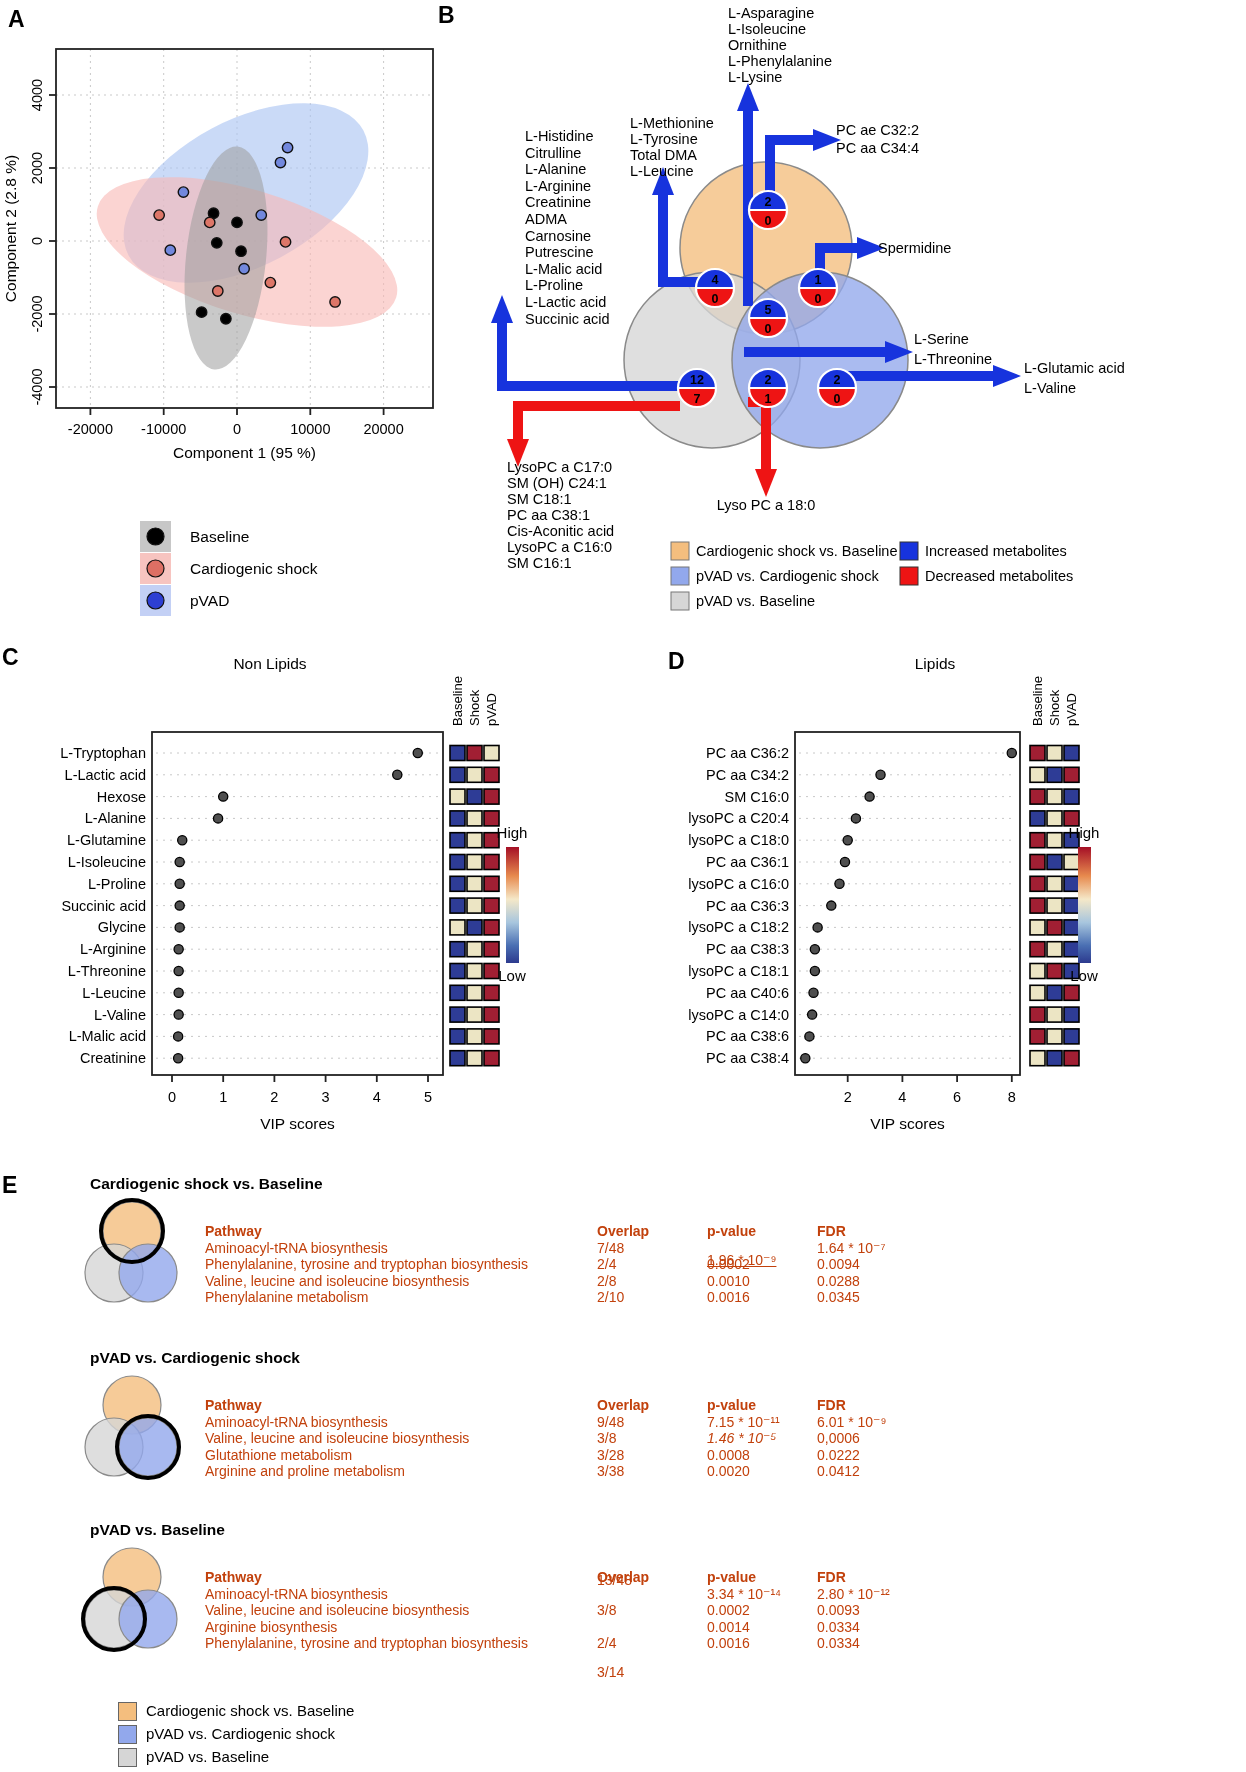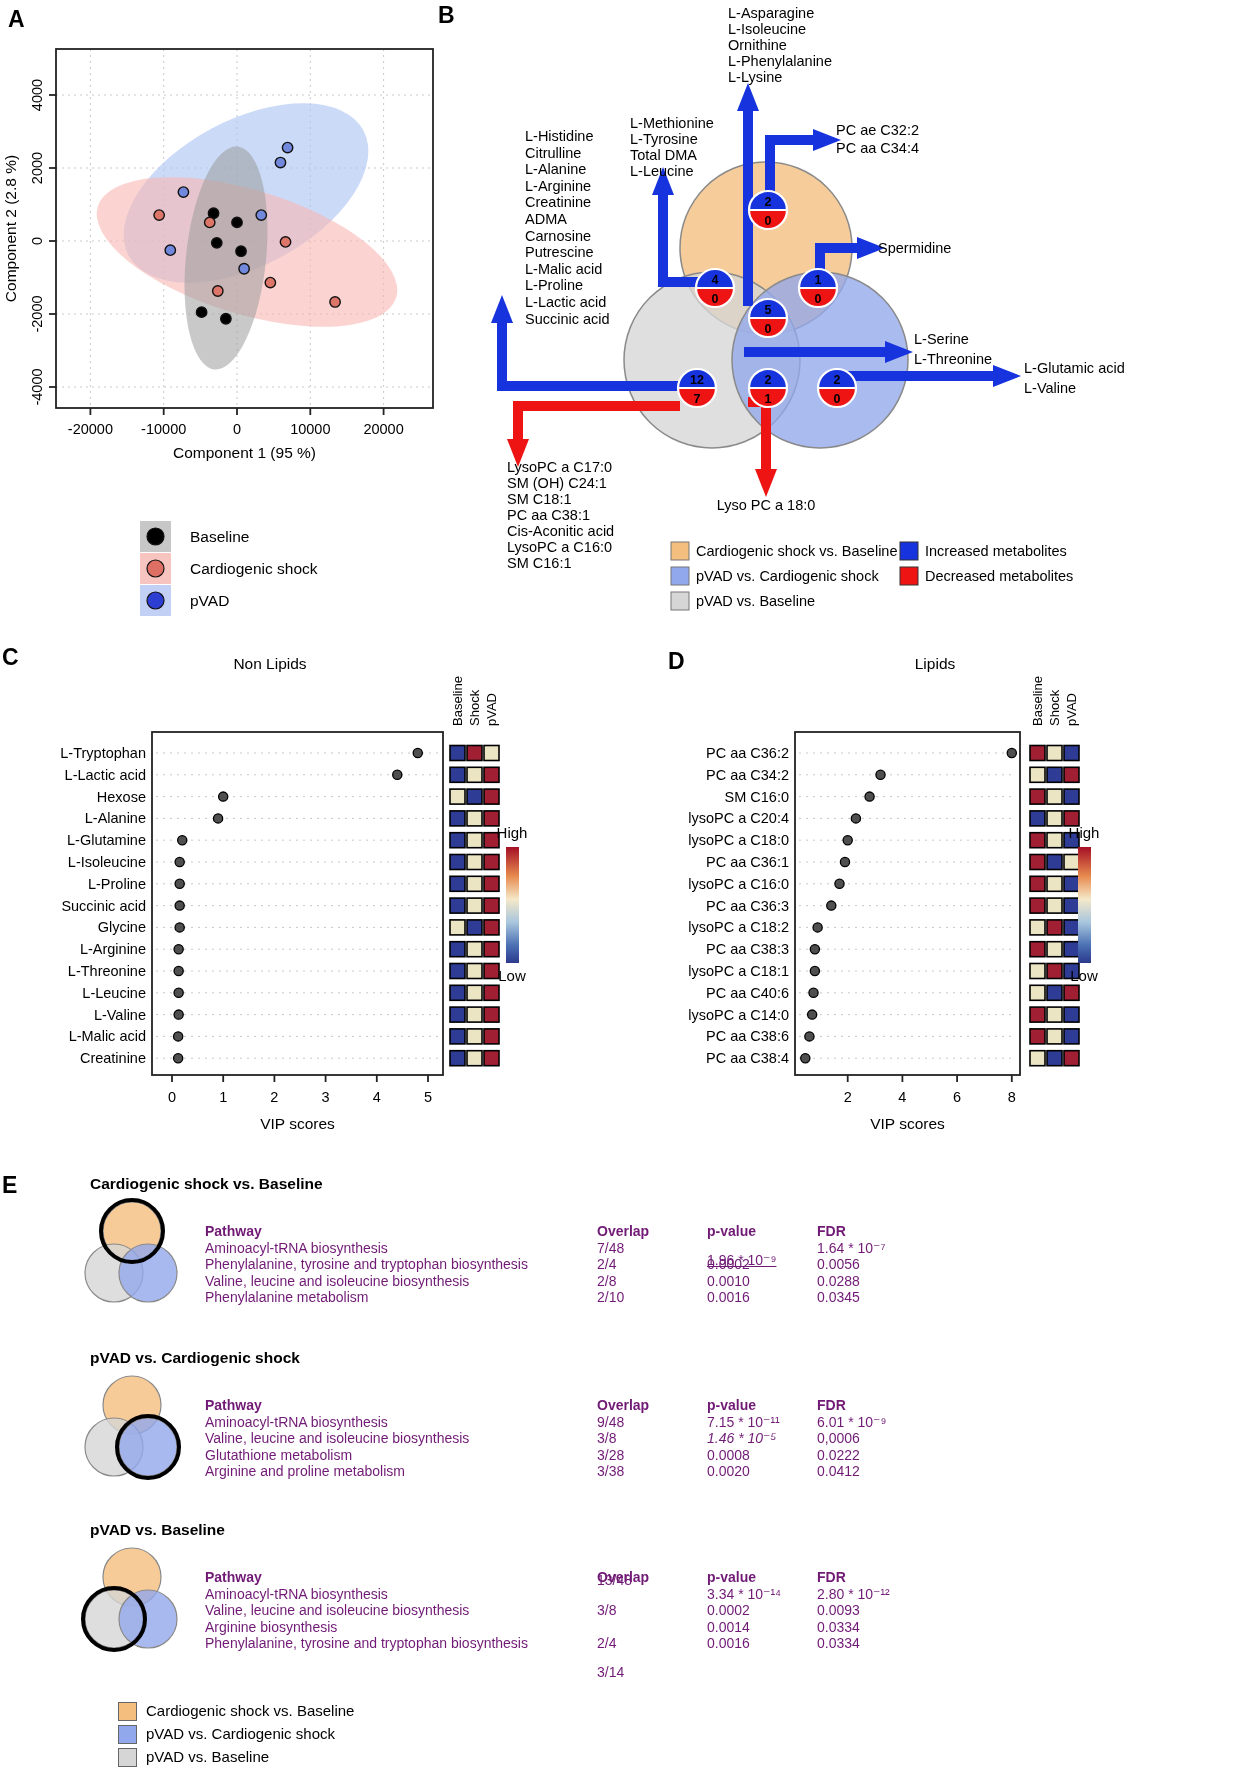--- a/index.html
+++ b/index.html
@@ -5,21 +5,21 @@
   html,body{margin:0;padding:0;background:#ffffff;}
   #root{position:relative;width:1246px;height:1772px;background:#fff;
         font-family:"Liberation Sans","DejaVu Sans",sans-serif;color:#1a1a1a;overflow:hidden;}
   .plabel{position:absolute;font-size:23px;font-weight:bold;color:#000;}
   svg{position:absolute;overflow:visible;}
   svg text{font-family:"Liberation Sans","DejaVu Sans",sans-serif;}
   #panel-e{position:absolute;left:0;top:0;width:1246px;height:1772px;}
   .e-section{position:absolute;left:0;width:1246px;height:175px;}
   .e-title{position:absolute;left:90px;top:0;font-size:15.5px;font-weight:bold;color:#000;}
   .e-table{position:absolute;left:205px;top:48px;width:720px;}
-  .e-cell{position:absolute;font-size:14px;white-space:nowrap;color:#701a75;}
+  .e-cell{position:absolute;font-size:14px;white-space:nowrap;color:#c2410c;}
   .e-cell.hdr{font-weight:bold;}
   .e-legend-row{position:absolute;height:20px;}
   .e-legend-label{position:absolute;left:28px;top:0;font-size:15px;color:#000;white-space:nowrap;}
   .e-legend-swatch{position:absolute;left:0;top:0;width:17px;height:17px;border:1px solid #666;}
 </style>
 </head>
 <body>
 
 <div id="root">
   <div class="plabel" style="left:8px;top:6px;">A</div>
@@ -481,21 +481,21 @@
           <div class="e-cell hdr" style="left: 392px; top: 0px;">Overlap</div>
           <div class="e-cell hdr" style="left: 502px; top: 0px;">p-value</div>
           <div class="e-cell hdr" style="left: 612px; top: 0px;">FDR</div>
           <div class="e-cell" style="left: 0px; top: 16.5px;">Aminoacyl-tRNA biosynthesis</div>
           <div class="e-cell" style="left: 392px; top: 16.5px;">7/48</div>
           <div class="e-cell" style="left: 502px; top: 29px; text-decoration: underline;">1.96 * 10⁻⁹</div>
           <div class="e-cell" style="left: 612px; top: 16.5px;">1.64 * 10⁻⁷</div>
           <div class="e-cell" style="left: 0px; top: 33px;">Phenylalanine, tyrosine and tryptophan biosynthesis</div>
           <div class="e-cell" style="left: 392px; top: 33px;">2/4</div>
           <div class="e-cell" style="left: 502px; top: 33px;">0.0002</div>
-          <div class="e-cell" style="left: 612px; top: 33px;">0.0056</div>
+          <div class="e-cell" style="left: 612px; top: 33px;">0.0094</div>
           <div class="e-cell" style="left: 0px; top: 49.5px;">Valine, leucine and isoleucine biosynthesis</div>
           <div class="e-cell" style="left: 392px; top: 49.5px;">2/8</div>
           <div class="e-cell" style="left: 502px; top: 49.5px; text-align: center;">0.0010</div>
           <div class="e-cell" style="left: 612px; top: 49.5px;">0.0288</div>
           <div class="e-cell" style="left: 0px; top: 66px;">Phenylalanine metabolism</div>
           <div class="e-cell" style="left: 392px; top: 66px;">2/10</div>
           <div class="e-cell" style="left: 502px; top: 66px;">0.0016</div>
           <div class="e-cell" style="left: 612px; top: 66px;">0.0345</div>
         </div>
     </div>

